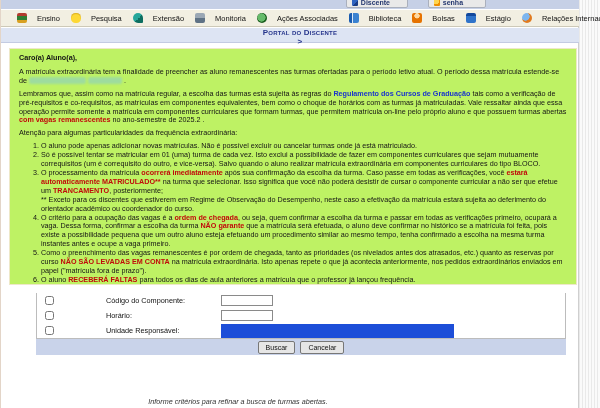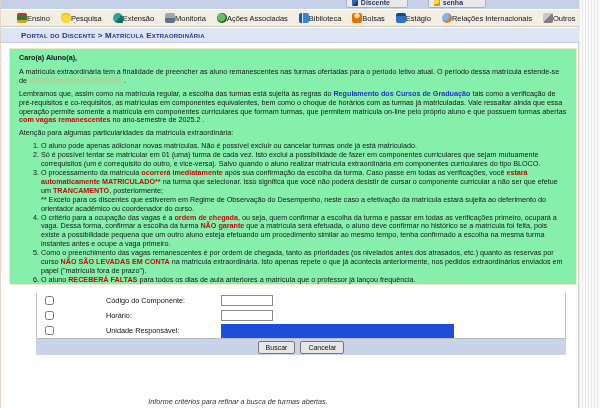--- a/index.html
+++ b/index.html
@@ -23,44 +23,45 @@
   }
   .tb-ico{width:7px;height:7px;border-radius:1px;display:inline-block}
   .ico-menudisc{background:linear-gradient(135deg,#2f63c0 60%,#1a3c86 60%)}
   .ico-senha{background:radial-gradient(circle at 35% 35%,#ffd54f 45%,#ef8f00 50%)}
   
   .menubar{
     position:absolute;top:9px;left:0;width:578px;height:18px;background:#f2efe2;
     border-top:1px solid #fff;border-bottom:1px solid #cdc9b8;
     display:flex;align-items:center;padding-left:16px;gap:11px;box-sizing:border-box;
   }
-  .menu-item{display:flex;align-items:center;gap:0;font-size:7.5px;color:#111;cursor:pointer;white-space:nowrap}
+  .menu-item{display:flex;align-items:center;gap:10px;font-size:7.5px;color:#111;cursor:pointer;white-space:nowrap}
   .mi{width:10px;height:10px;display:inline-block;border-radius:2px;flex:0 0 auto}
   .mi-ensino{background:linear-gradient(180deg,#b23b2e 33%,#2e7d32 33% 66%,#d8a020 66%)}
   .mi-pesquisa{background:radial-gradient(circle at 50% 60%,#fdd835 55%,#b98400 95%);border-radius:45%}
   .mi-extensao{background:linear-gradient(135deg,#26a69a 55%,#0d6e60 55%);border-radius:50% 50% 10% 50%}
   .mi-monitoria{background:linear-gradient(180deg,#9aa7b5 50%,#5f7285 50%)}
   .mi-acoes{background:radial-gradient(circle at 45% 45%,#66bb6a 50%,#1b5e20 55%);border-radius:50%}
   .mi-biblioteca{background:linear-gradient(90deg,#1a5cb0 30%,#dce9f8 30% 45%,#3b82d0 45%)}
   .mi-bolsas{background:radial-gradient(circle at 50% 28%,#ffd9a0 28%,#e67300 33%)}
   .mi-estagio{background:linear-gradient(180deg,#12489c 30%,#2f73c9 30%)}
   .mi-relacoes{background:radial-gradient(circle at 35% 35%,#7db6ef 0 42%,#e07a1f 48%);border-radius:50%}
   .mi-outros{background:linear-gradient(135deg,#c9c9c9 50%,#808080 50%)}
   
   .breadcrumb{
     position:absolute;top:28px;left:0;width:578px;height:15px;background:#dde4f3;
     display:flex;align-items:center;padding-left:20px;box-sizing:border-box;
     font-size:8px;font-weight:bold;font-variant:small-caps;color:#26358c;letter-spacing:.2px;
     border-bottom:1px solid #c3cbe2;
+    flex-direction:column;
   }
   .breadcrumb a{color:#26358c;text-decoration:none}
   
   .notice{
     position:absolute;top:48px;left:8px;width:568px;height:237px;box-sizing:border-box;
-    background:#86efac;border:1px solid #eee8c8;padding:5px 9px;overflow:hidden;
+    background:#bef264;border:1px solid #eee8c8;padding:5px 9px;overflow:hidden;
     font-size:7.2px;line-height:8.9px;color:#141414;
   }
   .notice p{margin:0 0 4px 0}
   .greeting{font-weight:bold;margin-bottom:5px !important}
   .notice ol{margin:3px 0 4px 0;padding-left:22px}
   .notice li{margin:0}
   .seg-red{color:#c00a0a;font-weight:bold}
   .seg-link{color:#1a35cc;font-weight:bold;cursor:pointer}
   .seg-redacted{display:inline-block;height:7px;background:#9edc9e;border-radius:2px;filter:blur(1.2px);vertical-align:middle}
   
@@ -151,21 +152,21 @@
 <div class="breadcrumb">
   <a>Portal do Discente</a>
     <span style="white-space:pre"> &gt; </span>
     <span>Matrícula Extraordinária</span>
 </div>
 
 <div class="notice">
   <p class="greeting">Caro(a) Aluno(a),</p>
   <p><span class="seg-normal">A matrícula extraordinária tem a finalidade de preencher as aluno remanescentes nas turmas ofertadas para o período letivo atual. O período dessa matrícula estende-se de </span><span class="seg-redacted" style="width: 57px;"></span><span class="seg-normal"> </span><span class="seg-redacted" style="width: 34px;"></span><span class="seg-normal"> .</span></p>
   <p><span class="seg-normal">Lembramos que, assim como na matrícula regular, a escolha das turmas está sujeita às regras do </span><span class="seg-link">Regulamento dos Cursos de Graduação</span><span class="seg-normal"> tais como a verificação de pré-requisitos e co-requisitos, as matrículas em componentes equivalentes, bem como o choque de horários com as turmas já matriculadas. Vale ressaltar ainda que essa operação permite somente a matrícula em componentes curriculares que formam turmas, que permitem matrícula on-line pelo próprio aluno e que possuem turmas abertas </span><span class="seg-red">com vagas remanescentes</span><span class="seg-normal"> no ano-semestre de 2025.2 .</span></p>
-  <p>Atenção para algumas particularidades da matrícula extraordinária:</p>
+  <p>Atenção para algumas particularidades da frequência extraordinária:</p>
   <ol>
     <li><span class="seg-normal">O aluno pode apenas adicionar novas matrículas. Não é possível excluir ou cancelar turmas onde já está matriculado.</span></li>
     <li><span class="seg-normal">Só é possível tentar se matricular em 01 (uma) turma de cada vez. Isto exclui a possibilidade de fazer em componentes curriculares que sejam mutuamente correquisitos (um é correquisito do outro, e vice-versa). Salvo quando o aluno realizar matrícula extraordinária em componentes curriculares do tipo BLOCO.</span></li>
     <li><span class="seg-normal">O processamento da matrícula </span><span class="seg-red">ocorrerá imediatamente</span><span class="seg-normal"> após sua confirmação da escolha da turma. Caso passe em todas as verificações, você </span><span class="seg-red">estará automaticamente MATRICULADO**</span><span class="seg-normal"> na turma que selecionar. Isso significa que você não poderá desistir de cursar o componente curricular a não ser que efetue um </span><span class="seg-red">TRANCAMENTO</span><span class="seg-normal">, posteriormente;</span><br><span class="seg-normal">** Exceto para os discentes que estiverem em Regime de Observação do Desempenho, neste caso a efetivação da matrícula estará sujeita ao deferimento do orientador acadêmico ou coordenador do curso.</span></li>
     <li><span class="seg-normal">O critério para a ocupação das vagas é a </span><span class="seg-red">ordem de chegada</span><span class="seg-normal">, ou seja, quem confirmar a escolha da turma e passar em todas as verificações primeiro, ocupará a vaga. Dessa forma, confirmar a escolha da turma </span><span class="seg-red">NÃO garante</span><span class="seg-normal"> que a matrícula será efetuada, o aluno deve confirmar no histórico se a matrícula foi feita, pois existe a possibilidade pequena que um outro aluno esteja efetuando um procedimento similar ao mesmo tempo, tenha confirmado a escolha na mesma turma instantes antes e ocupe a vaga primeiro.</span></li>
     <li><span class="seg-normal">Como o preenchimento das vagas remanescentes é por ordem de chegada, tanto as prioridades (os nivelados antes dos atrasados, etc.) quanto as reservas por curso </span><span class="seg-red">NÃO SÃO LEVADAS EM CONTA</span><span class="seg-normal"> na matrícula extraordinária. Isto apenas repete o que já acontecia anteriormente, nos pedidos extraordinários enviados em papel ("matrícula fora de prazo").</span></li>
     <li><span class="seg-normal">O aluno </span><span class="seg-red">RECEBERÁ FALTAS</span><span class="seg-normal"> para todos os dias de aula anteriores a matrícula que o professor já lançou frequência.</span></li>
   </ol>
 
 </div>

